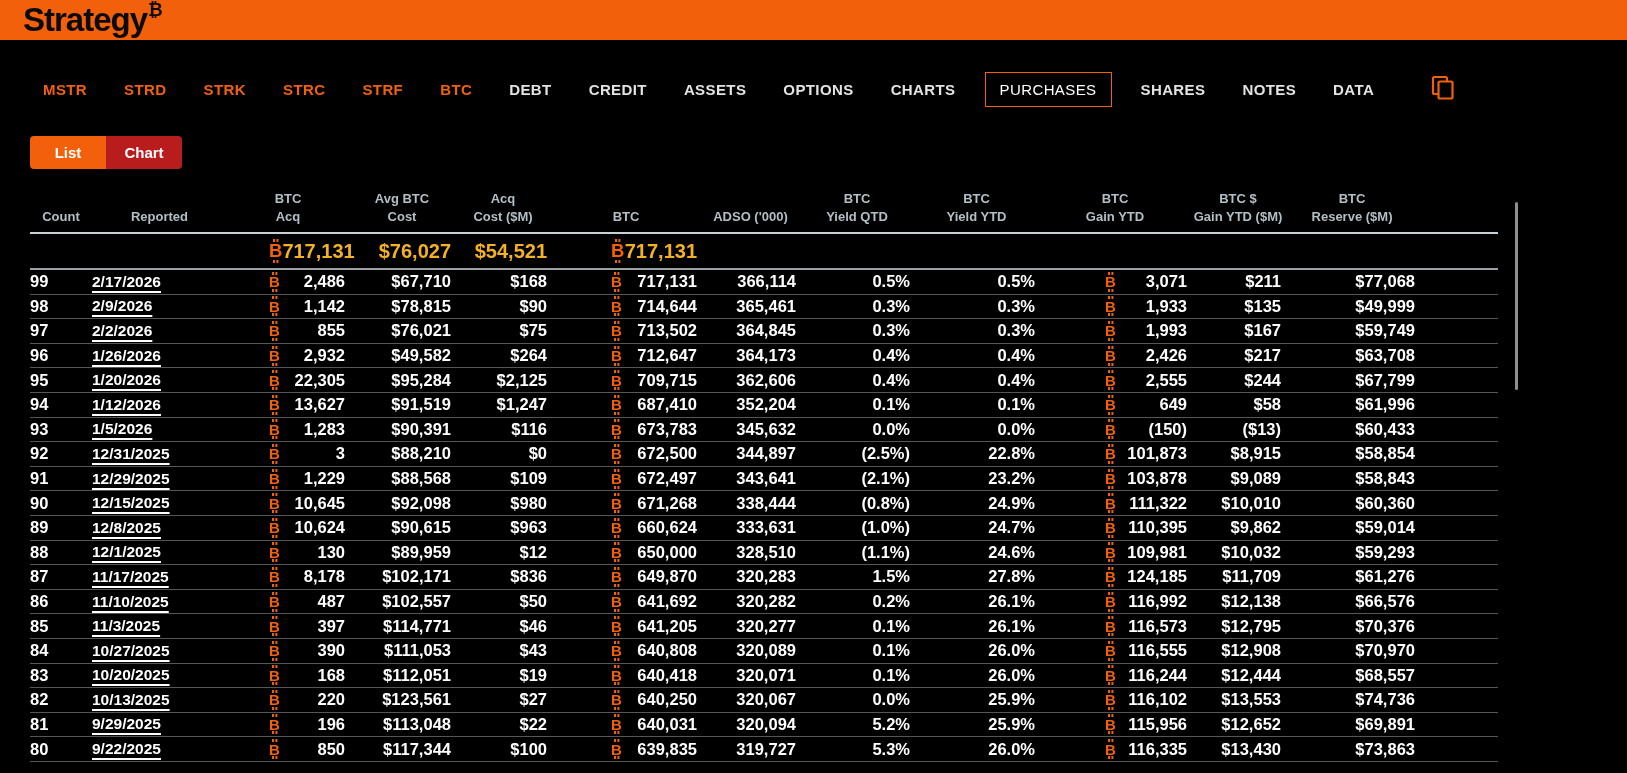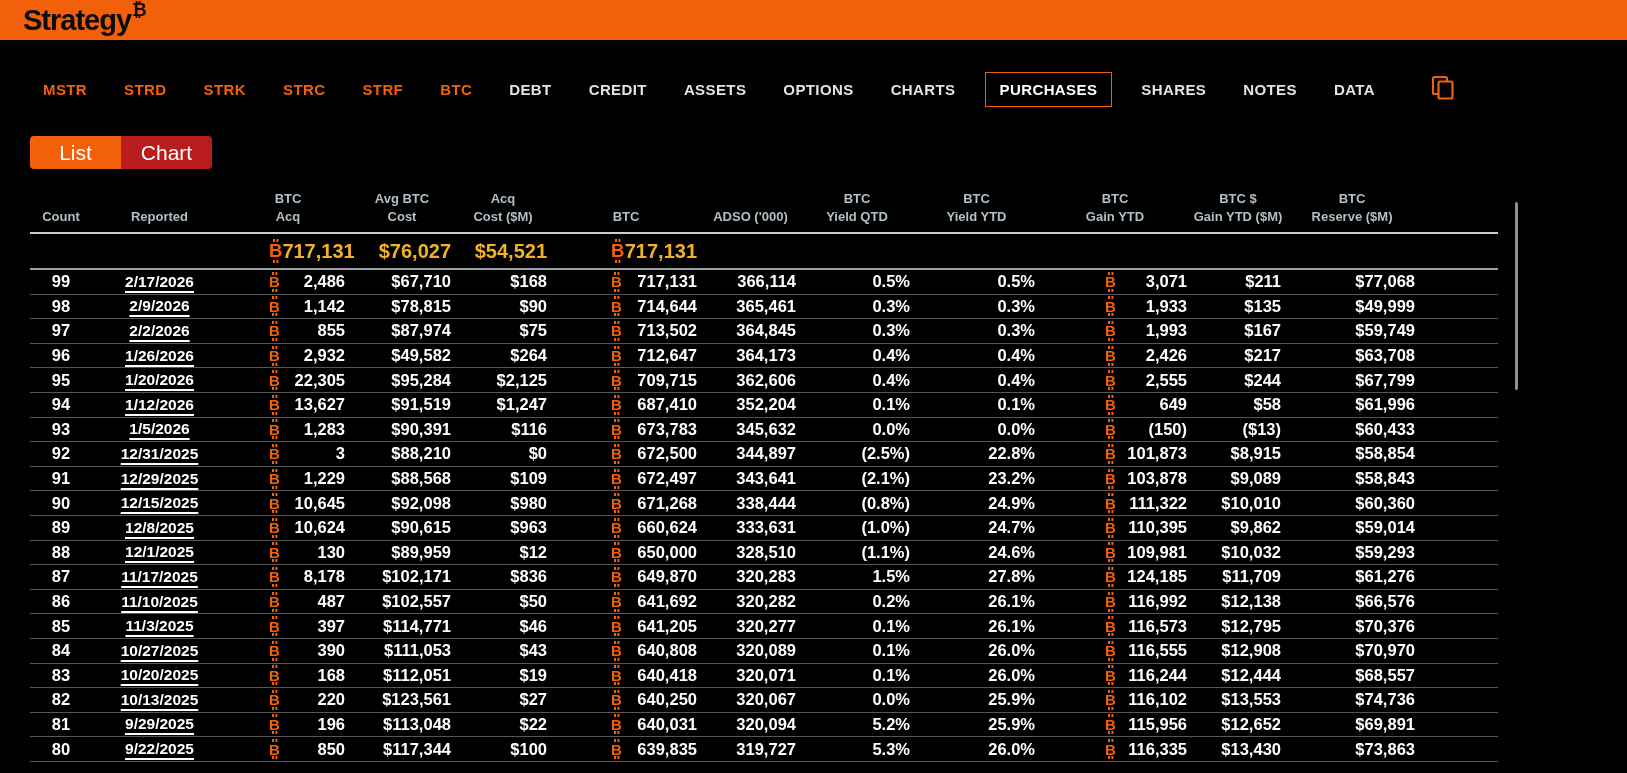--- a/index.html
+++ b/index.html
@@ -9,61 +9,61 @@
     background:#000; font-family:"Liberation Sans","DejaVu Sans",sans-serif;
   }
 
   
   .topbar {
     position:absolute; left:0; top:0; width:1627px; height:40px;
     background:#F2600C; display:flex; align-items:center; justify-content:space-between;
     padding:0 160px 0 23px;
   }
   .logo { display:flex; align-items:flex-start; cursor:pointer; }
-  .logo-text { font-size:29px; font-weight:800; color:#0b0b0b; letter-spacing:-1px; line-height:36px; }
+  .logo-text { font-size:33px; font-weight:800; color:#0b0b0b; letter-spacing:-1px; line-height:36px; }
   .logo-b { font-size:18px; font-weight:800; color:#0b0b0b; margin-left:1px; margin-top:-2px; }
   .topnav { display:flex; align-items:center; gap:30px; }
   .topnav-item { font-size:15.5px; font-weight:500; color:#0d0d0d; cursor:pointer; }
   .person { margin-left:0; display:flex; align-items:center; cursor:pointer; }
 
   
   .tabsrow {
     position:absolute; left:43px; top:71px; height:36px;
     display:flex; align-items:center; gap:37px;
   }
   .tab { font-size:15px; letter-spacing:0.4px; cursor:pointer; white-space:nowrap; }
   .tab.ticker { color:#F2600C; font-weight:700; }
   .tab.plain  { color:#e3e3e3; font-weight:600; }
   .tab.active {
-    color:#fff; font-weight:700; border:1.5px solid #F2600C;
+    color:#fff; font-weight:400; border:1.5px solid #F2600C;
     padding:8px 14px; margin:6px -8px;
   }
   .copy-btn { position:absolute; left:1430px; top:74px; cursor:pointer; }
 
   
   .toggle { position:absolute; left:30px; top:136px; display:flex; height:33px;
             border-radius:4px; overflow:hidden; }
-  .toggle-btn { width:91px; display:flex; align-items:center; justify-content:center;
-                font-size:21px; font-weight:400; color:#fff; cursor:pointer; }
+  .toggle-btn { width:76px; display:flex; align-items:center; justify-content:center;
+                font-size:15px; font-weight:700; color:#fff; cursor:pointer; }
   .toggle-list  { background:#F2600C; }
   .toggle-chart { background:#b91c1c; }
 
   
   .table { position:absolute; left:30px; top:190px; width:1468px; }
   .trow {
     display:grid;
     grid-template-columns:62px 135px 122px 106px 96px 150px 99px 114px 125px 152px 94px 134px;
     align-items:center;
   }
   .thead { align-items:end; padding-bottom:6px; border-bottom:2px solid #c9d1d4; }
   .th { text-align:center; font-size:13px; font-weight:600; color:#b2bfc6; line-height:18px; }
   .sumrow { height:36px; border-bottom:2px solid #9aa0a3; }
   .drow { height:24.6px; border-bottom:1px solid #565656; }
   .c { font-size:16.5px; font-weight:700; color:#fff; white-space:nowrap; }
-  .center { text-align:center; }
+  .center { text-align:left; }
   .right { text-align:right; padding-right:4px; }
   .datelink { font-size:15.5px; font-weight:600; color:#fff; text-decoration:underline;
               text-underline-offset:3.5px; text-decoration-thickness:1.5px; cursor:pointer; }
   .btccell { display:flex; justify-content:space-between; align-items:center; padding-right:4px; }
   .btccell.b1 { padding-left:42px; }
   .btccell.b2 { padding-left:60px; }
   .btccell.b3 { padding-left:66px; }
 
   
   .bsym { position:relative; display:inline-block; color:#F2600C; font-weight:700;
@@ -272,21 +272,21 @@
 
   <div class="trow drow">
     <div class="c center">97</div>
     <div class="center">
       <span class="datelink">2/2/2026</span>
     </div>
     <div class="c btccell b1">
       <span class="bsym">B</span>
       <span>855</span>
     </div>
-    <div class="c right">$87,974</div>
+    <div class="c right">$76,021</div>
     <div class="c right">$75</div>
     <div class="c btccell b2">
       <span class="bsym">B</span>
       <span>713,502</span>
     </div>
     <div class="c right">364,845</div>
     <div class="c right">0.3%</div>
     <div class="c right">0.3%</div>
     <div class="c btccell b3">
       <span class="bsym">B</span>

